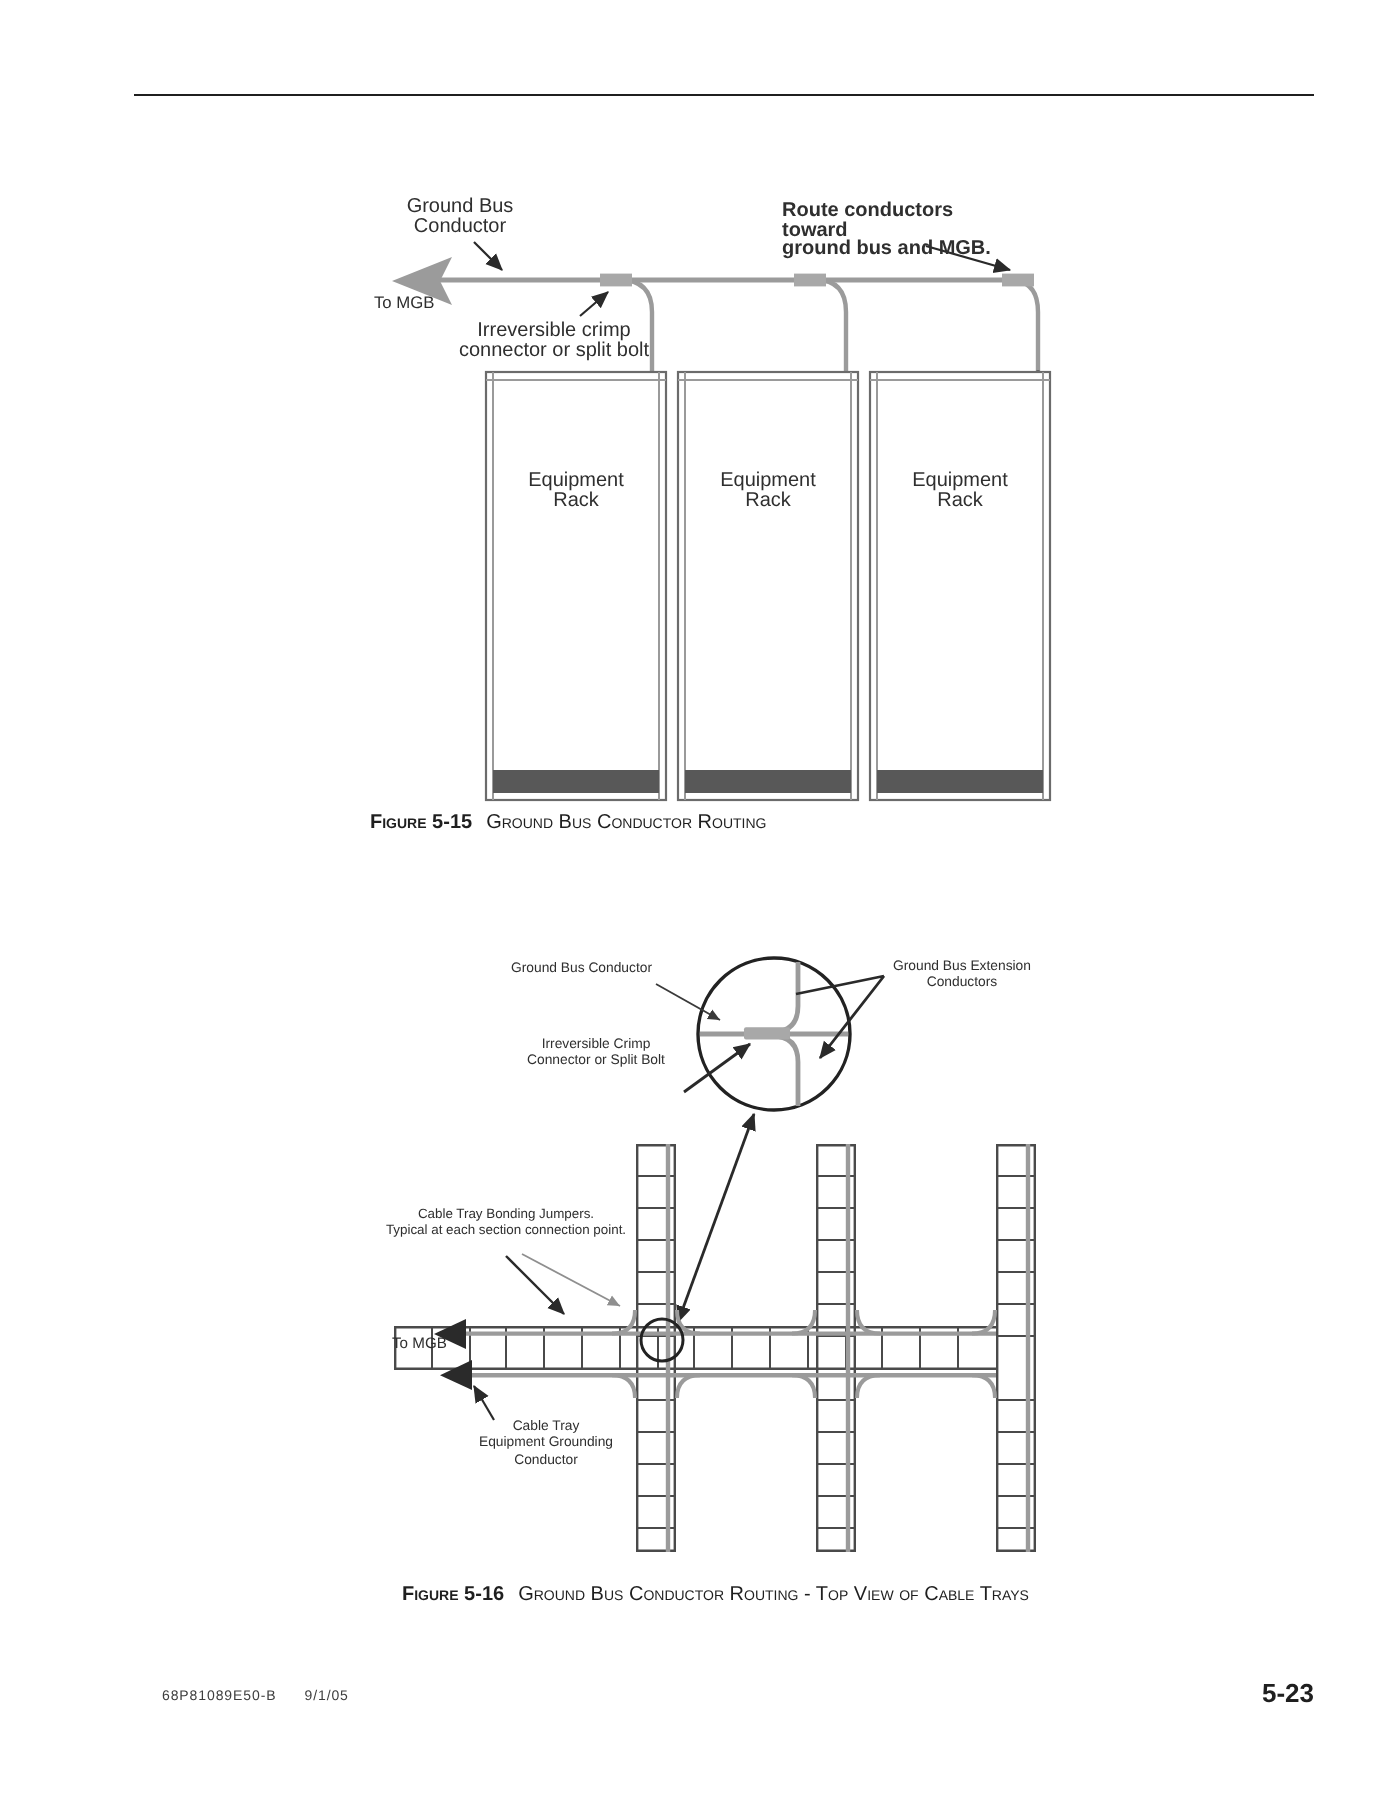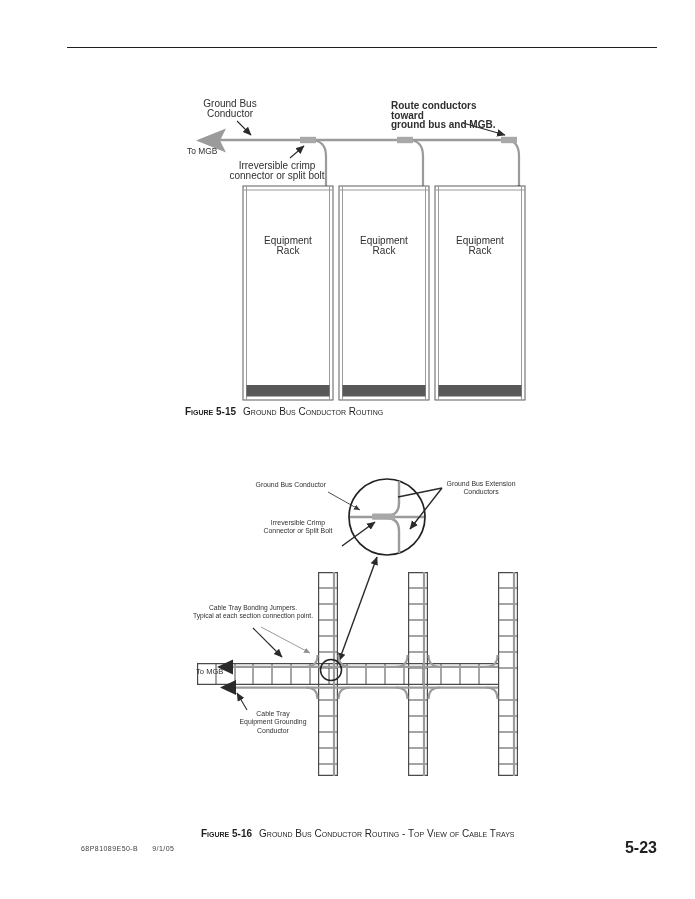--- a/index.html
+++ b/index.html
@@ -9,21 +9,21 @@
   }
   
   .hdr{
     position:absolute;left:67px;top:34px;width:590px;display:flex;
     justify-content:space-between;font-variant:small-caps;
     font-size:7.4px;letter-spacing:.15px;color:#1f1f1f;
   }
   .hdr-rule{position:absolute;left:67px;top:47px;width:590px;border-top:1.6px solid #1f1f1f;}
   .ftr-left{position:absolute;left:81px;top:845px;font-size:7px;letter-spacing:.45px;color:#3d3d3d;}
   .ftr-left span{margin-right:14px;}
-  .ftr-page{position:absolute;left:557px;top:839px;width:100px;text-align:right;font-size:16px;font-weight:bold;color:#1f1f1f;}
+  .ftr-page{position:absolute;left:557px;top:839px;width:100px;text-align:right;font-size:13px;font-weight:bold;color:#1f1f1f;}
   
   .lbl{position:absolute;white-space:pre-line;color:#2f2f2f;}
   .f15{font-size:10px;line-height:9.6px;}
   .f16{font-size:6.9px;line-height:8.4px;}
   .ctr{text-align:center;}
   .rgt{text-align:right;}
   .cap{position:absolute;left:185px;font-variant:small-caps;font-size:10px;color:#1f1f1f;}
   .cap .capb{font-weight:bold;}
   .cap .capt{margin-left:7px;}
   svg.art{position:absolute;left:0;top:0;}
@@ -165,21 +165,21 @@
 Conductors</div>
   <div class="lbl f16 ctr" style="left:256px;top:519px;width:84px;">Irreversible Crimp
 Connector or Split Bolt</div>
   <div class="lbl f16 ctr" style="left:181px;top:604px;width:144px;font-size:6.7px;">Cable Tray Bonding Jumpers.
 Typical at each section connection point.</div>
   <div class="lbl f16" style="left:196px;top:668px;font-size:7.6px;">To MGB</div>
   <div class="lbl f16 ctr" style="left:233px;top:710px;width:80px;">Cable Tray
 Equipment Grounding
 Conductor</div>
 
-  <div class="cap" style="top:828px;padding-left:16px;">
+  <div class="cap" style="top:792px;padding-left:16px;">
     <span class="capb">Figure 5-16</span><span class="capt">Ground Bus Conductor Routing - Top View of Cable Trays</span>
   </div>
 
   <div class="ftr-left">
     <span>68P81089E50-B</span><span>9/1/05</span>
   </div>
   <div class="ftr-page">5-23</div>
 
 </div>
 

